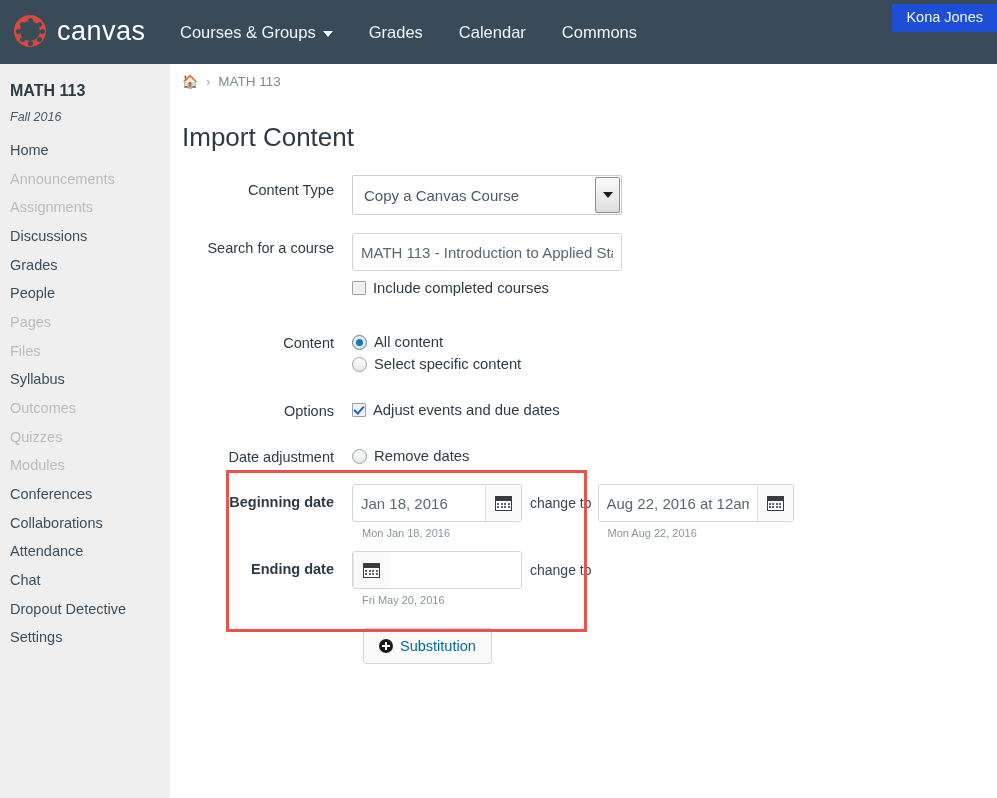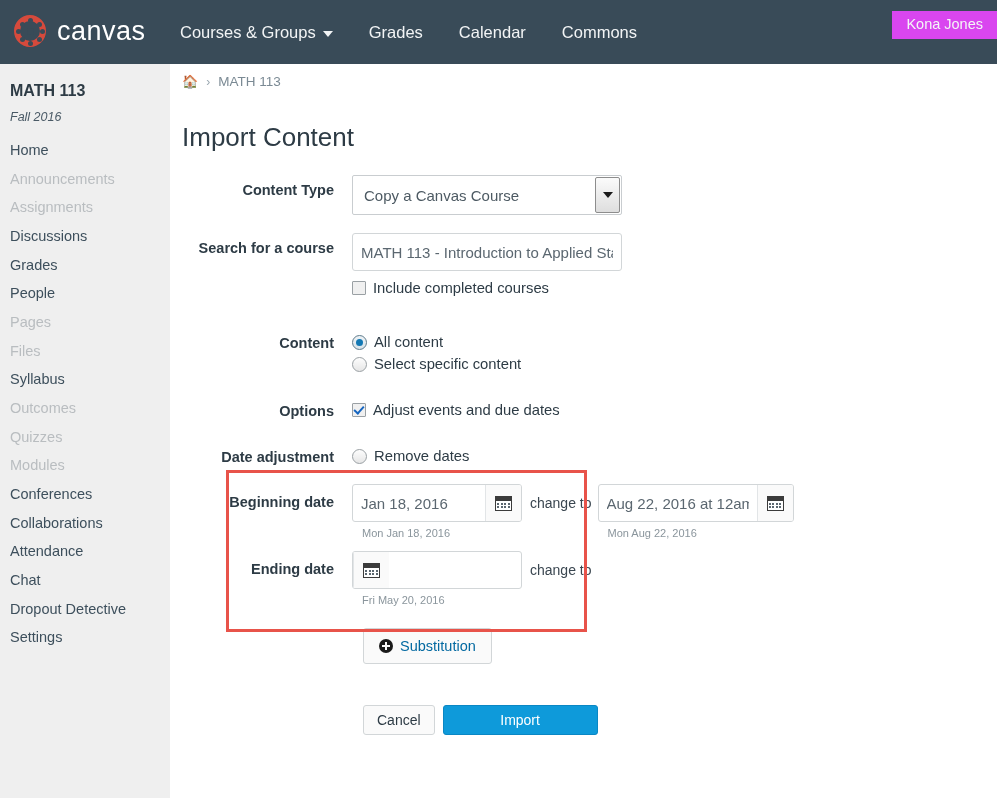--- a/index.html
+++ b/index.html
@@ -49,22 +49,22 @@
     display: flex; align-items: center; gap: 7px; cursor: pointer;
   }
   .caret-down {
     width: 0; height: 0;
     border-left: 5px solid transparent;
     border-right: 5px solid transparent;
     border-top: 6px solid #f2f4f5;
     display: inline-block; margin-top: 3px;
   }
   .user-chip {
-    position: absolute; right: 0; top: 11px;
-    background: #d946ef;
+    position: absolute; right: 0; top: 4px;
+    background: #1d4ed8;
     padding: 5px 14px 7px 14px;
     color: #f4f6f7; font-size: 14.5px;
     cursor: pointer;
   }
 
   
   .sidebar {
     position: absolute; left: 0; top: 64px;
     width: 170px; height: 734px;
     background: #efefef;
@@ -103,21 +103,21 @@
   .page-title {
     font-size: 26px; color: #2d3b45; font-weight: 400;
     margin: 33px 0 0 12px;
   }
 
   
   .form { position: relative; margin-top: 22px; }
   .row { display: flex; align-items: flex-start; margin-bottom: 0; }
   .lbl {
     width: 182px; text-align: right;
-    font-size: 14.5px; font-weight: bold; color: #2d3b45;
+    font-size: 14.5px; font-weight: normal; color: #2d3b45;
     padding-right: 18px; padding-top: 7px;
   }
   .fld { flex: 1; }
 
   
   .sel-wrap {
     position: relative; width: 270px; height: 40px;
     border: 1px solid #c9cdd0; background: #fff; border-radius: 2px;
   }
   .sel-text {
@@ -482,20 +482,16 @@
         </div>
       </div>
 
       <div style="margin-left:193px; margin-top:22px;">
         <span class="btn btn-sub">
           <span class="plus-ico"></span>
           <span>Substitution</span>
         </span>
       </div>
 
-      <div class="btnrow" style="margin-left:193px; margin-top:41px;">
-        <span class="btn btn-cancel">Cancel</span>
-        <span class="btn btn-import">Import</span>
-      </div>
 
     </div>
   </div>
 </div>
 
 </body></html>

